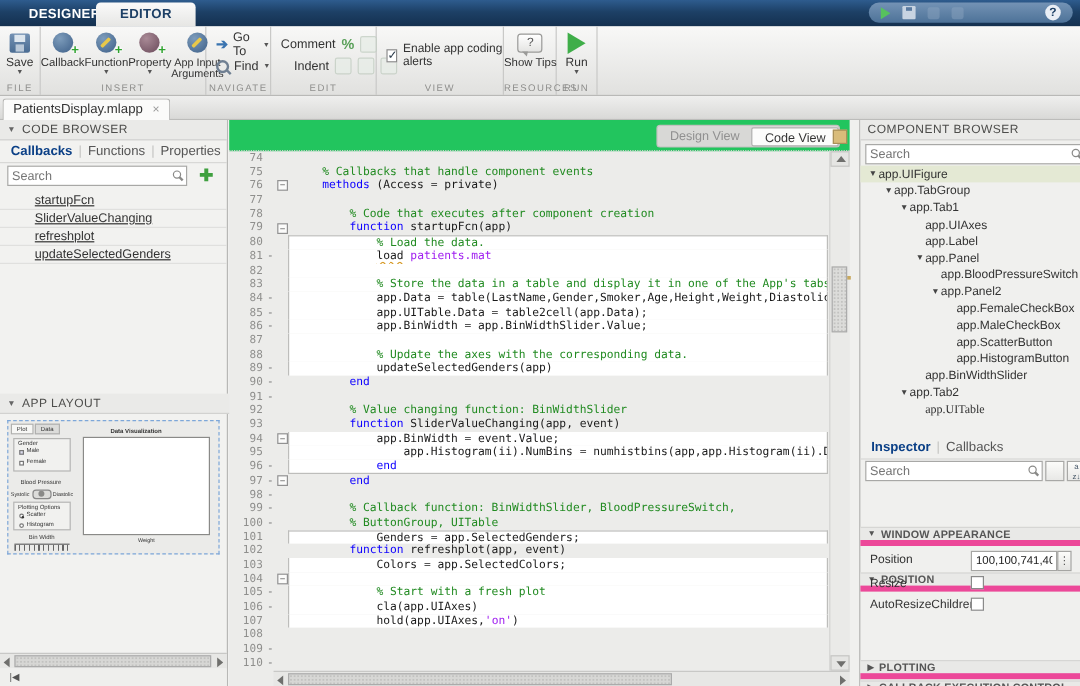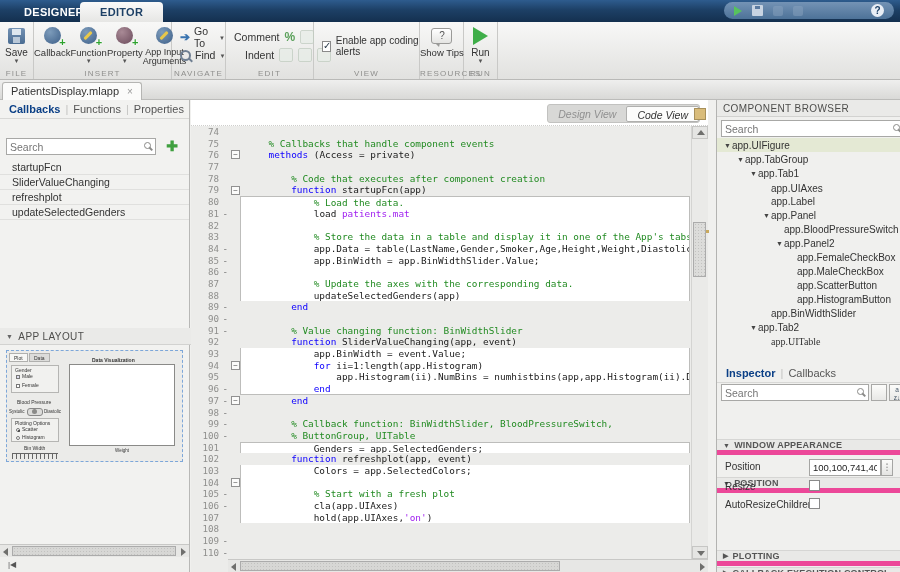--- a/index.html
+++ b/index.html
@@ -56,21 +56,21 @@
   .psep{color:#c4c4c2;}
   .searchbox{position:relative;background:#fff;border:1px solid #a8a8a6;height:15px;box-sizing:content-box;}
   .searchbox input{position:absolute;left:3px;top:0;width:80%;height:15px;border:none;outline:none;font-size:10.5px;font-family:"Liberation Sans",sans-serif;color:#444;background:transparent;padding:0;}
   .searchbox .mag2{position:absolute;right:4px;top:3px;width:5px;height:5px;border:1.5px solid #8a8a88;border-radius:50%;}
   .searchbox .mag2::after{content:"";position:absolute;width:4px;height:1.5px;background:#8a8a88;transform:rotate(45deg);right:-3px;bottom:-1px;}
   
   .left{position:absolute;left:0;top:100px;width:190px;height:472px;background:#f2f2f0;border-right:1px solid #b8b8b6;box-sizing:border-box;}
   .cb-search{position:absolute;left:6px;top:38px;width:148px;}
   .cb-plus{position:absolute;left:164px;top:38px;width:16px;height:16px;color:#3fa03f;font-size:14px;font-weight:bold;line-height:16px;text-align:center;}
   .cb-list{position:absolute;left:0;top:60px;width:189px;}
-  .cb-item{height:14px;line-height:14px;font-size:10.5px;color:#333;padding-left:12px;border-bottom:1px solid #e0e0de;}
+  .cb-item{height:14px;line-height:14px;font-size:10.5px;color:#333;padding-left:29px;border-bottom:1px solid #e0e0de;text-decoration:underline;}
   .al-head{position:absolute;left:0;top:228px;width:189px;}
   
   .mini{position:absolute;left:6px;top:250px;width:177px;height:112px;background:#ebebe9;border:1px dashed #7da7d9;box-sizing:border-box;}
   .mini-tab{position:absolute;top:2px;height:9px;font-size:5px;line-height:9px;padding:0 4px;color:#333;border:1px solid #b0b0ae;box-sizing:border-box;}
   .mini-tab.active{background:#f7f7f5;}
   .mini-tab.idle{background:#dcdcda;}
   .mini-panel{position:absolute;border:1px solid #b5b5b3;background:#f1f1ef;font-size:5px;color:#333;box-sizing:border-box;}
   .mini-txt{font-size:5px;color:#333;position:absolute;white-space:nowrap;}
   .mini-cb{position:absolute;width:4px;height:4px;border:1px solid #777;background:#fff;box-sizing:border-box;}
   .mini-radio{position:absolute;width:4px;height:4px;border:1px solid #777;border-radius:50%;background:#fff;box-sizing:border-box;}
@@ -83,21 +83,21 @@
   .lstrip{position:absolute;left:0;top:457px;width:189px;height:15px;background:#efefed;font-size:8px;color:#555;line-height:15px;padding-left:8px;box-sizing:border-box;}
   
   .sb-thumb-h{position:absolute;top:1px;height:10px;background:#d7d7d5;border:1px solid #ababab;background-image:radial-gradient(#c2c2c0 1px,transparent 1px);background-size:3px 3px;box-sizing:border-box;}
   .arrL,.arrR,.arrU,.arrD{position:absolute;width:0;height:0;}
   .arrL{border-right:5px solid #6f6f6d;border-top:4px solid transparent;border-bottom:4px solid transparent;}
   .arrR{border-left:5px solid #6f6f6d;border-top:4px solid transparent;border-bottom:4px solid transparent;}
   .arrU{border-bottom:5px solid #6f6f6d;border-left:4px solid transparent;border-right:4px solid transparent;}
   .arrD{border-top:5px solid #6f6f6d;border-left:4px solid transparent;border-right:4px solid transparent;}
   
   .editor{position:absolute;left:191px;top:100px;width:517px;height:472px;background:#ececea;}
-  .ed-top{position:absolute;left:0;top:0;width:517px;height:26px;background:#ffffff;border-bottom:1px dotted #cfcfcd;box-sizing:border-box;font-style:italic;}
+  .ed-top{position:absolute;left:0;top:0;width:517px;height:26px;background:#22c55e;border-bottom:1px dotted #cfcfcd;box-sizing:border-box;}
   .viewtoggle{position:absolute;right:8px;top:4px;height:19px;background:#d8d8d6;border:1px solid #c2c2c0;border-radius:3px;display:flex;align-items:center;font-size:10.5px;box-sizing:border-box;}
   .vt-btn{padding:0 10px;color:#909090;line-height:16px;}
   .vt-btn.active{background:#fcfcfb;border:1px solid #b0b0ae;border-radius:2px;color:#333;height:16px;box-sizing:border-box;}
   .msgbox{position:absolute;right:2px;top:8px;width:12px;height:12px;background:#d9bc7a;border:1px solid #a8905a;box-sizing:border-box;}
   .code-area{position:absolute;left:0;top:26px;width:499px;height:433px;overflow:hidden;}
   .gutter{position:absolute;left:0;top:0;width:39px;}
   .gl{position:relative;height:11.7px;line-height:11.7px;font-family:"DejaVu Sans Mono",monospace;font-size:9.2px;color:#8f8f8d;}
   .gl .num{position:absolute;right:11px;}
   .gl .dash{position:absolute;right:2px;color:#777;}
   .lines{position:absolute;left:49px;top:0;width:450px;}
@@ -263,20 +263,24 @@
     </div>
   </div>
 
   <div class="doctabs">
     <div class="doctab">
       <span>PatientsDisplay.mlapp</span><span class="closex">×</span>
     </div>
   </div>
 
   <div class="left">
+    <div class="phead">
+      <span class="parrow">▼</span>
+      <span>CODE BROWSER</span>
+    </div>
     <div class="ptabs">
       <span class="ptab active">Callbacks</span>
         <span class="psep">|</span>
       <span class="ptab">Functions</span>
         <span class="psep">|</span>
       <span class="ptab">Properties</span>
     </div>
     <div class="searchbox cb-search">
       <input placeholder="Search" style="">
       <span class="mag2"></span>
@@ -475,30 +479,30 @@
           <div class="cl"><span class="cm">    % Callbacks that handle component events</span></div>
           <div class="cl"><span class="kw">    methods</span><span class="p"> (Access = private)</span></div>
           <div class="cl"></div>
           <div class="cl"><span class="cm">        % Code that executes after component creation</span></div>
           <div class="cl"><span class="kw">        function</span><span class="p"> startupFcn(app)</span></div>
           <div class="cl w wt"><span class="cm">            % Load the data.</span></div>
           <div class="cl w"><span class="p">            </span><span class="warn">load</span><span class="p"> </span><span class="str">patients.mat</span></div>
           <div class="cl w"></div>
           <div class="cl w"><span class="cm">            % Store the data in a table and display it in one of the App's tabs.</span></div>
           <div class="cl w"><span class="p">            app.Data = table(LastName,Gender,Smoker,Age,Height,Weight,Diastolic,Systol</span></div>
+          <div class="cl w"><span class="p">            app.UITable.Data = table2cell(app.Data);</span></div>
           <div class="cl w"><span class="p">            app.BinWidth = app.BinWidthSlider.Value;</span></div>
           <div class="cl w"></div>
           <div class="cl w"><span class="cm">            % Update the axes with the corresponding data.</span></div>
           <div class="cl w"><span class="p">            updateSelectedGenders(app)</span></div>
           <div class="cl"><span class="kw">        end</span></div>
           <div class="cl"></div>
           <div class="cl"><span class="cm">        % Value changing function: BinWidthSlider</span></div>
           <div class="cl"><span class="kw">        function</span><span class="p"> SliderValueChanging(app, event)</span></div>
           <div class="cl w"><span class="p">            app.BinWidth = event.Value;</span></div>
-          <div class="cl w"><span class="kw">            for</span><span class="p"> ii=1:length(app.Histogram)</span></div>
           <div class="cl w"><span class="p">                app.Histogram(ii).NumBins = numhistbins(app,app.Histogram(ii).Data);</span></div>
           <div class="cl w wb"><span class="kw">            end</span></div>
           <div class="cl"><span class="kw">        end</span></div>
           <div class="cl"></div>
           <div class="cl"><span class="cm">        % Callback function: BinWidthSlider, BloodPressureSwitch,</span></div>
           <div class="cl"><span class="cm">        % ButtonGroup, UITable</span></div>
           <div class="cl w wt"><span class="p">            Genders = app.SelectedGenders;</span></div>
           <div class="cl"><span class="kw">        function</span><span class="p"> refreshplot(app, event)</span></div>
           <div class="cl w"><span class="p">            Colors = app.SelectedColors;</span></div>
           <div class="cl w"></div>

